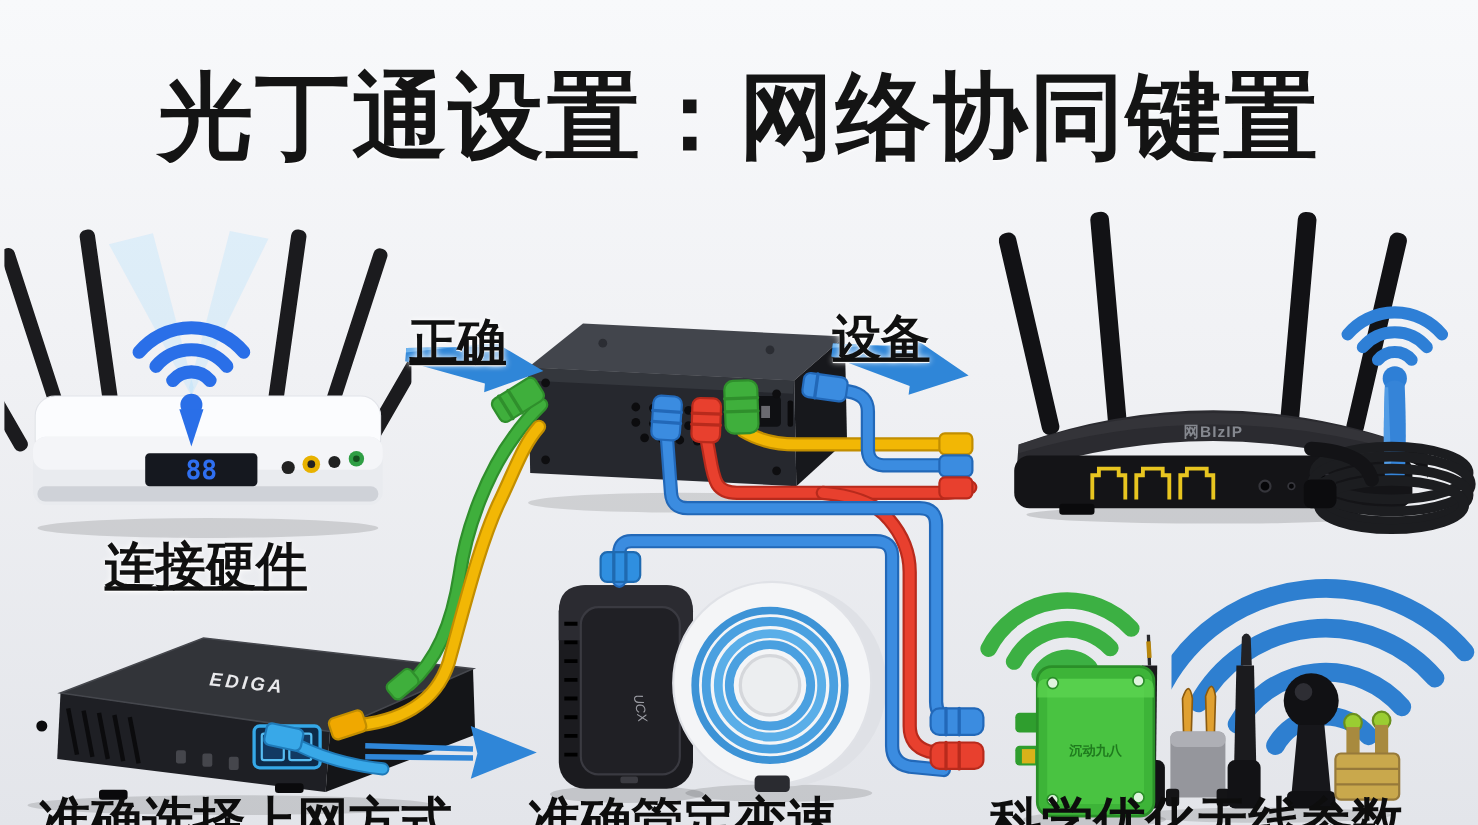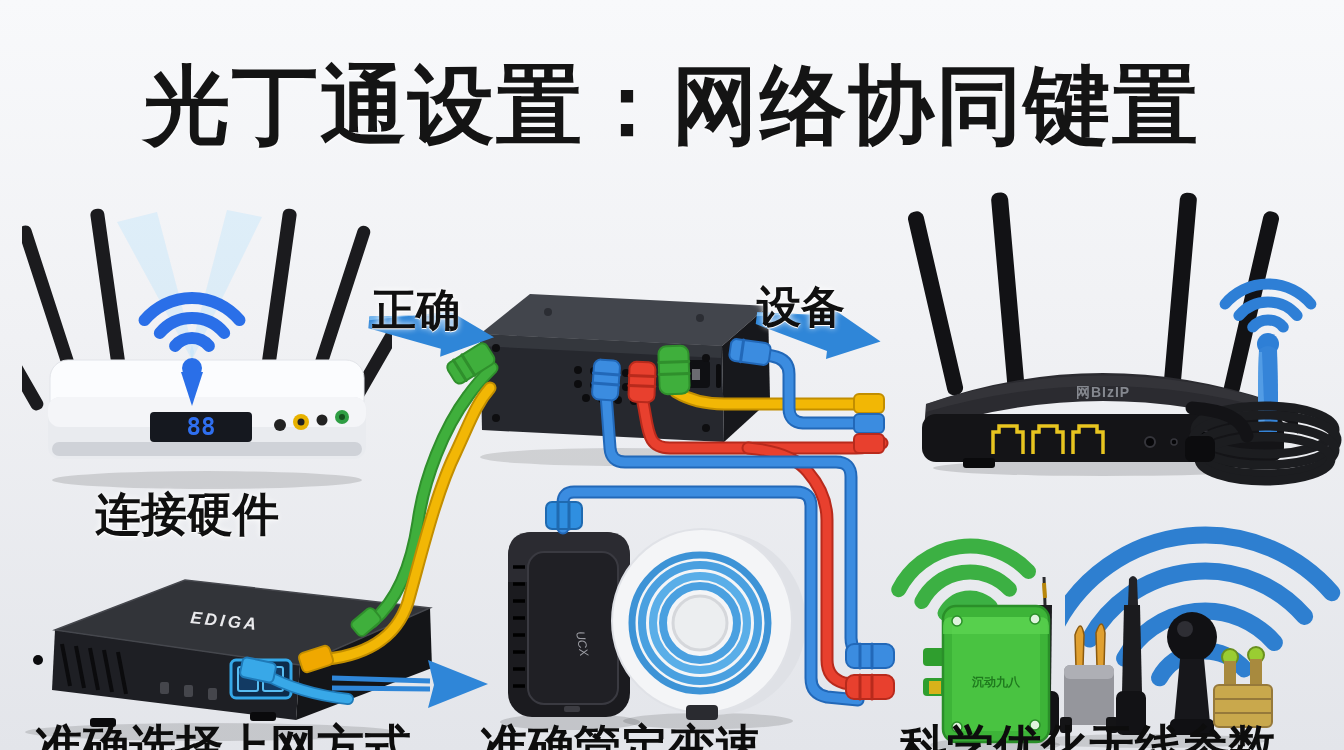--- a/index.html
+++ b/index.html
@@ -7,39 +7,39 @@
     position:relative;width:1344px;height:750px;overflow:hidden;
     background:linear-gradient(180deg,#f8f9fb 0%,#f0f1f4 45%,#e3e5ea 100%);
     font-family:"Liberation Sans","DejaVu Sans",sans-serif;
   }
   .abs{position:absolute;}
   .title{
     left:0;right:0;top:48px;text-align:center;
     font-size:86px;font-weight:900;color:#141414;letter-spacing:2px;
     text-shadow:0 2px 2px rgba(255,255,255,.6);
   }
-  .lbl{font-weight:900;color:#101010;text-shadow:0 1px 0 #fff,0 0 6px #fff;}
+  .lbl{font-weight:900;color:#101010;text-shadow:0 1px 0 #fff,0 0 6px #fff;text-decoration:underline;}
   .lbl-correct{left:372px;top:281px;font-size:44px;}
   .lbl-device{left:757px;top:278px;font-size:44px;}
   .lbl-hw{left:95px;top:484px;font-size:46px;}
   .caption{top:716px;font-size:47px;font-weight:900;color:#0d0d0d;white-space:nowrap;}
   .cap-left{left:35px;}
   .cap-mid{left:480px;}
   .cap-right{left:900px;}
   svg{display:block;}
   .z1{z-index:1}.z2{z-index:2}.z3{z-index:3}.z4{z-index:4}
 </style>
 </head>
 <body>
 
 <div class="canvas">
 
   <div class="abs title z4">光丁通设置：网络协同键置</div>
 
-  <div class="abs z1" style="left:22px;top:192px;">
+  <div class="abs z1" style="left:4px;top:192px;">
     <svg width="370" height="300" viewBox="0 0 370 300">
       <ellipse cx="185" cy="288" rx="155" ry="9" fill="rgba(0,0,0,0.13)"></ellipse>
       <g fill="#1b1b1e">
         <rect x="10" y="40" width="13" height="178" rx="6" transform="rotate(-30 16 215)"></rect>
         <rect x="52" y="25" width="13" height="188" rx="6" transform="rotate(-18 58 210)"></rect>
         <rect x="94" y="15" width="14" height="193" rx="6" transform="rotate(-8 101 205)"></rect>
         <rect x="235" y="15" width="14" height="193" rx="6" transform="rotate(8 242 205)"></rect>
         <rect x="280" y="25" width="13" height="188" rx="6" transform="rotate(18 286 210)"></rect>
         <rect x="322" y="40" width="13" height="178" rx="6" transform="rotate(30 328 215)"></rect>
       </g>

